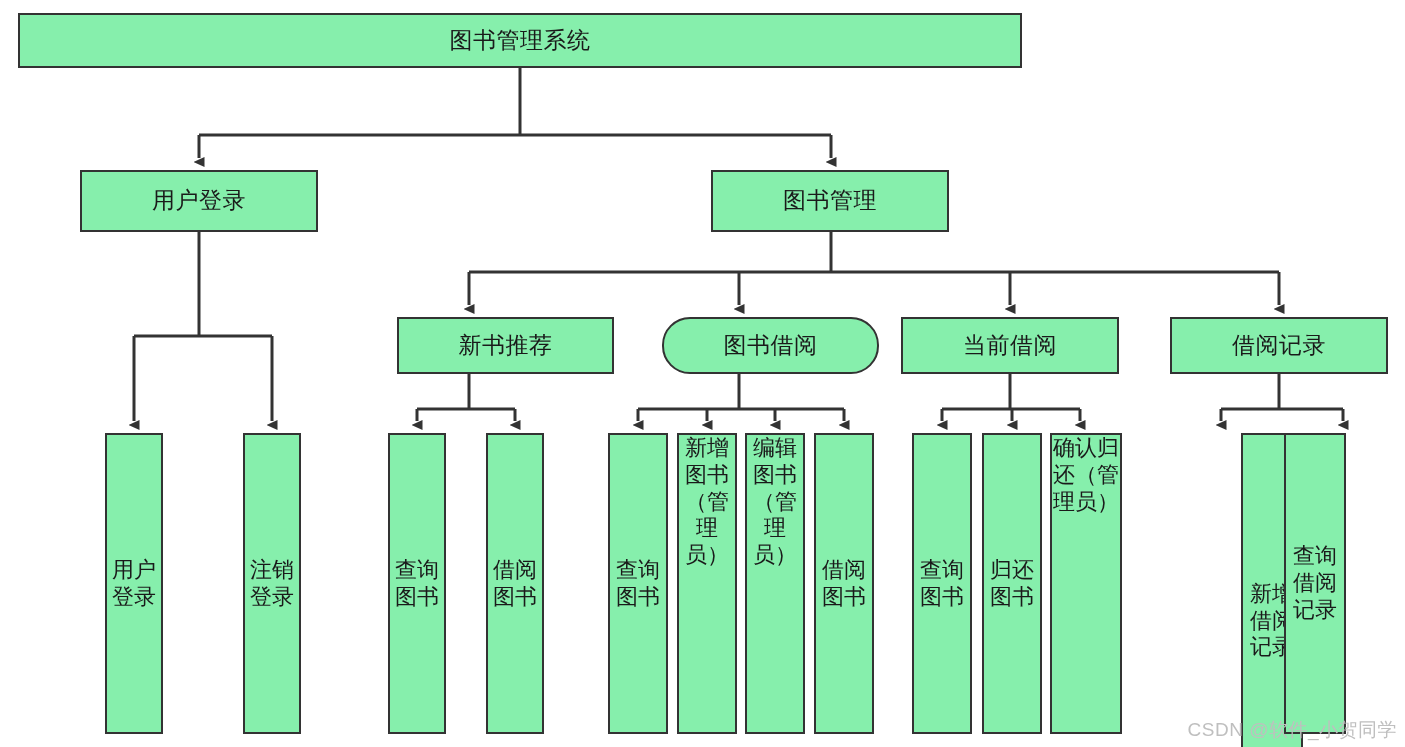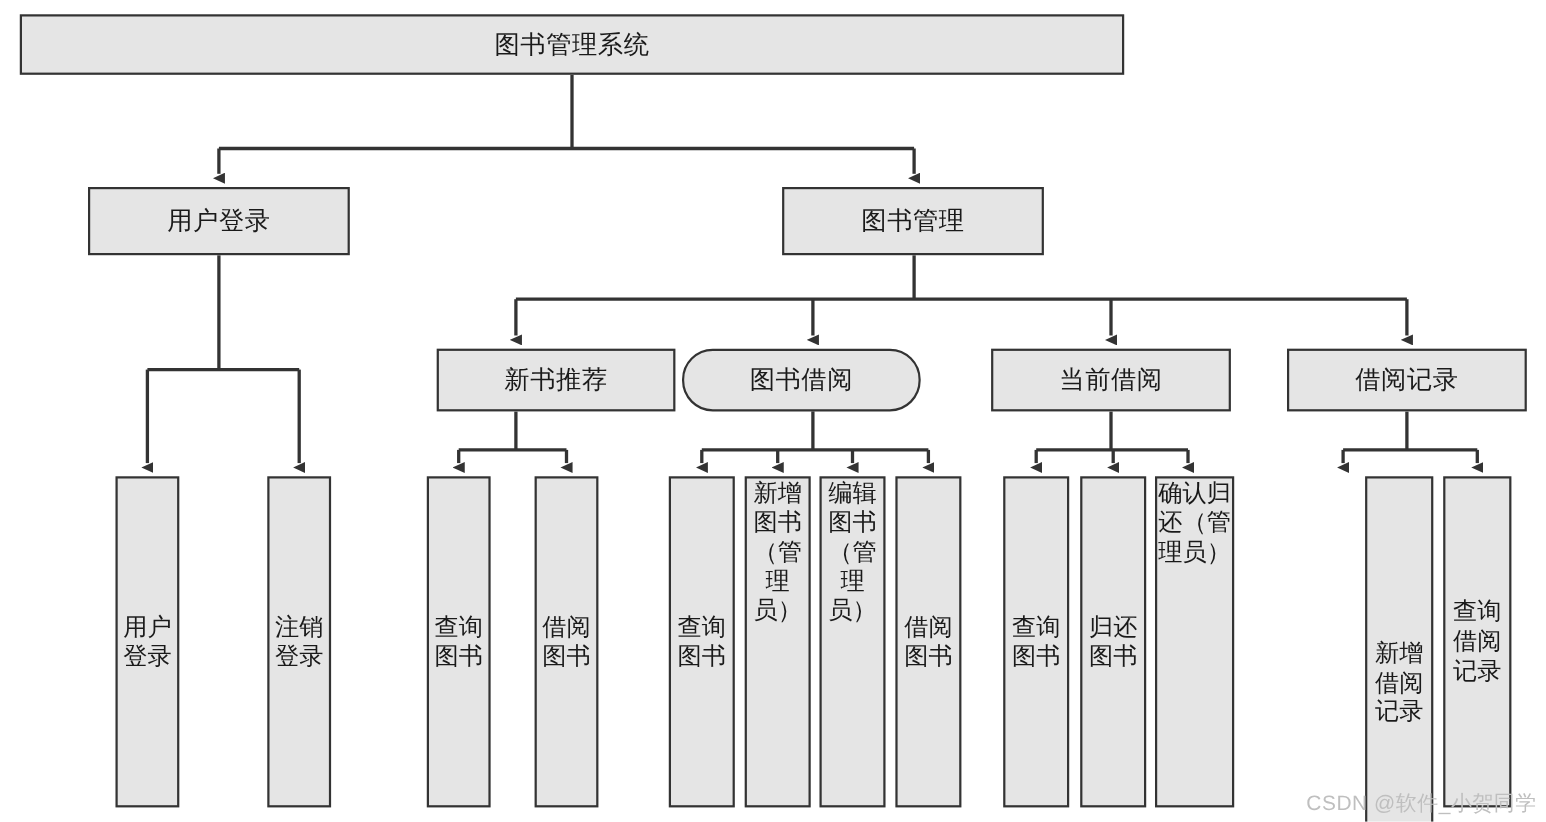--- a/index.html
+++ b/index.html
@@ -22,21 +22,21 @@
     position: absolute;
     left: 0;
     top: 0;
     width: 1405px;
     height: 747px;
     pointer-events: none;
   }
   .node {
     position: absolute;
     box-sizing: border-box;
-    background: #e5e5e5;
+    background: #86efac;
     border: 2px solid #333333;
     display: flex;
     align-items: center;
     justify-content: center;
     color: #1a1a1a;
   }
   .node-h {
     font-size: 23px;
     letter-spacing: 0.5px;
     line-height: 1.1;
@@ -151,21 +151,21 @@
   <div class="node node-h" style="left:80px; top:170px; width:238px; height:62px;">
     <span>用户登录</span>
   </div>
   <div class="node node-h" style="left:711px; top:170px; width:238px; height:62px;">
     <span>图书管理</span>
   </div>
 
   <div class="node node-h" style="left:361px; top:317px; width:217px; height:57px;margin-left:36px;">
     <span>新书推荐</span>
   </div>
-  <div class="node node-h" style="left:620px; top:317px; width:217px; height:57px;border-radius:28px;">
+  <div class="node node-h" style="left:662px; top:317px; width:217px; height:57px;border-radius:28px;">
     <span>图书借阅</span>
   </div>
   <div class="node node-h" style="left:901px; top:317px; width:218px; height:57px;">
     <span>当前借阅</span>
   </div>
   <div class="node node-h" style="left:1170px; top:317px; width:218px; height:57px;font-family:Liberation Serif, serif;">
     <span>借阅记录</span>
   </div>
 
   <div class="node node-v align-mid" style="left:105px; top:433px; width:58px; height:301px;">
@@ -201,18 +201,18 @@
   <div class="node node-v align-mid" style="left:982px; top:433px; width:60px; height:301px;">
     <span class="vtext">归还图书</span>
   </div>
   <div class="node node-v" style="left:1050px; top:433px; width:72px; height:301px;">
     <span class="vtext">确认归还（管理员）</span>
   </div>
 
   <div class="node node-v align-mid" style="left:1241px; top:433px; width:62px; height:376px;">
     <span class="vtext">新增借阅记录</span>
   </div>
-  <div class="node node-v align-mid" style="left:1312px; top:433px; width:62px; height:301px;">
+  <div class="node node-v align-mid" style="left:1284px; top:433px; width:62px; height:301px;">
     <span class="vtext">查询借阅记录</span>
   </div>
 
   <div id="watermark">CSDN @软件_小贺同学</div>
 </div>
 
 </body></html>

